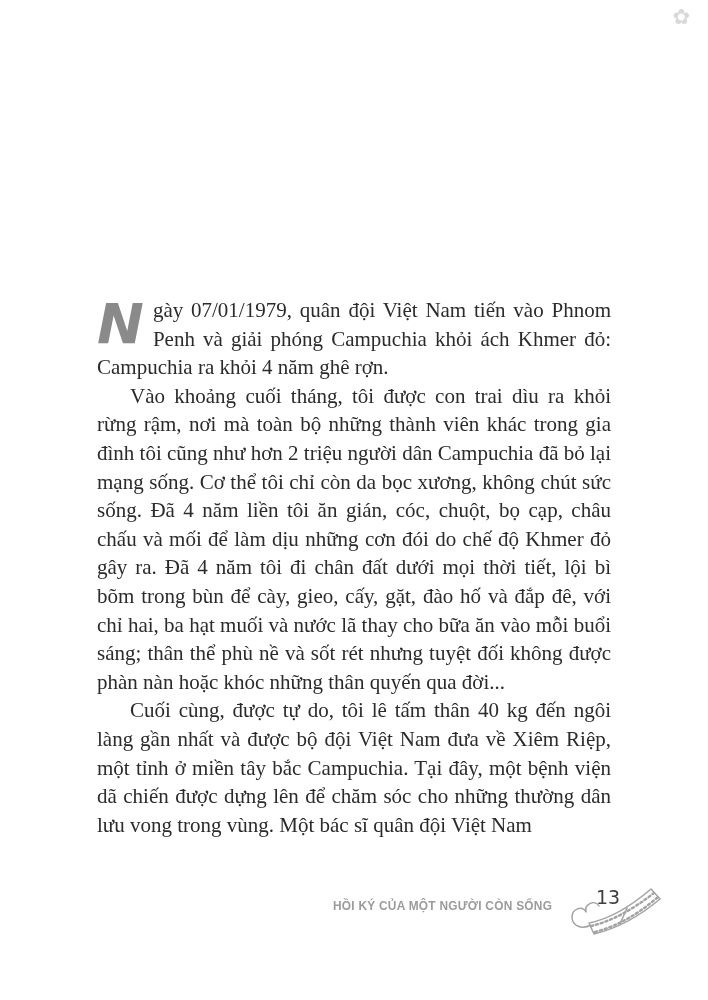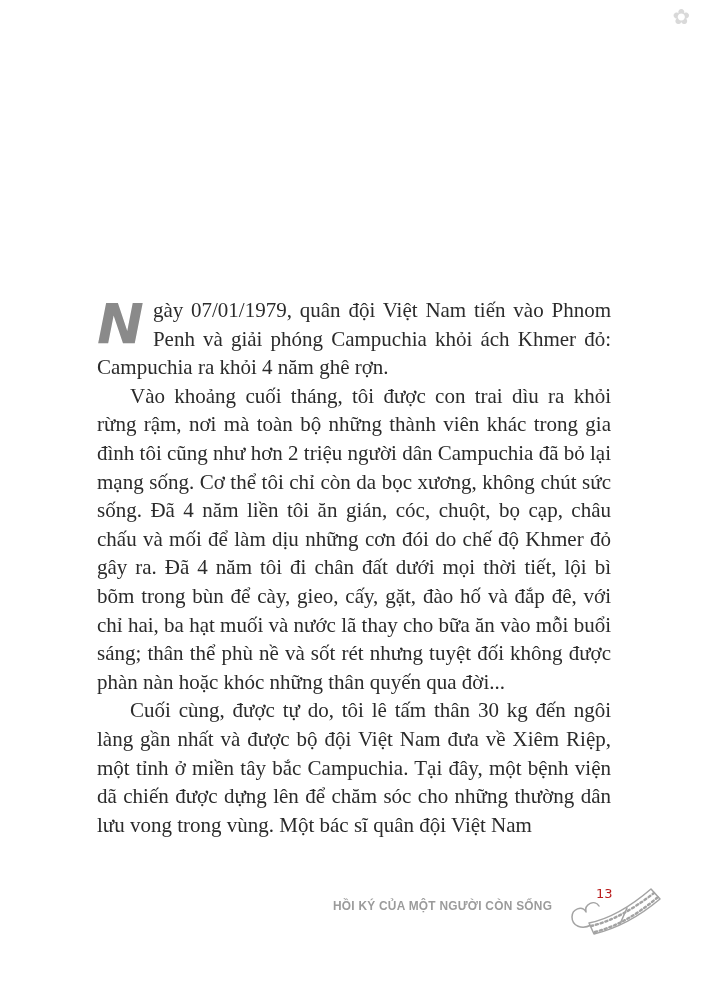--- a/index.html
+++ b/index.html
@@ -96,36 +96,36 @@
   .film-wrap svg {
     position: absolute;
     left: 0;
     top: 0;
   }
   .page-number {
     position: absolute;
     left: 32px;
     top: 4px;
     font-family: "DejaVu Sans", sans-serif;
-    font-size: 13px;
-    color: #b91c1c;
+    font-size: 19px;
+    color: #404040;
   }
 </style>
 </head>
 <body>
 
 <div class="page">
 
   <div class="ornament">✿</div>
 
 
   <div class="body-text">
       <p class="para first"><span class="dropcap">N</span>gày 07/01/1979, quân đội Việt Nam tiến vào Phnom Penh và giải phóng Campuchia khỏi ách Khmer đỏ: Campuchia ra khỏi 4 năm ghê rợn.</p>
       <p class="para">Vào khoảng cuối tháng, tôi được con trai dìu ra khỏi rừng rậm, nơi mà toàn bộ những thành viên khác trong gia đình tôi cũng như hơn 2 triệu người dân Campuchia đã bỏ lại mạng sống. Cơ thể tôi chỉ còn da bọc xương, không chút sức sống. Đã 4 năm liền tôi ăn gián, cóc, chuột, bọ cạp, châu chấu và mối để làm dịu những cơn đói do chế độ Khmer đỏ gây ra. Đã 4 năm tôi đi chân đất dưới mọi thời tiết, lội bì bõm trong bùn để cày, gieo, cấy, gặt, đào hố và đắp đê, với chỉ hai, ba hạt muối và nước lã thay cho bữa ăn vào mỗi buổi sáng; thân thể phù nề và sốt rét nhưng tuyệt đối không được phàn nàn hoặc khóc những thân quyến qua đời...</p>
-      <p class="para">Cuối cùng, được tự do, tôi lê tấm thân 30 kg đến ngôi làng gần nhất và được bộ đội Việt Nam đưa về Xiêm Riệp, một tỉnh ở miền tây bắc Campuchia. Tại đây, một bệnh viện dã chiến được dựng lên để chăm sóc cho những thường dân lưu vong trong vùng. Một bác sĩ quân đội Việt Nam</p>
+      <p class="para">Cuối cùng, được tự do, tôi lê tấm thân 40 kg đến ngôi làng gần nhất và được bộ đội Việt Nam đưa về Xiêm Riệp, một tỉnh ở miền tây bắc Campuchia. Tại đây, một bệnh viện dã chiến được dựng lên để chăm sóc cho những thường dân lưu vong trong vùng. Một bác sĩ quân đội Việt Nam</p>
     </div>
 
   <div class="footer">
     <span class="running-title">HỒI KÝ CỦA MỘT NGƯỜI CÒN SỐNG</span>
     <span class="film-wrap">
       <svg width="100" height="58" viewBox="0 0 100 58" aria-hidden="true">
         <g fill="none" stroke="#a3a3a3" stroke-width="1.5" stroke-linejoin="round" stroke-linecap="round">
 
           <path d="M27,43 c-9,5 -19,1 -19,-8 c0,-8 10,-12 14,-5 c-2,-8 9,-13 13,-6" fill="#ffffff"></path>
 

